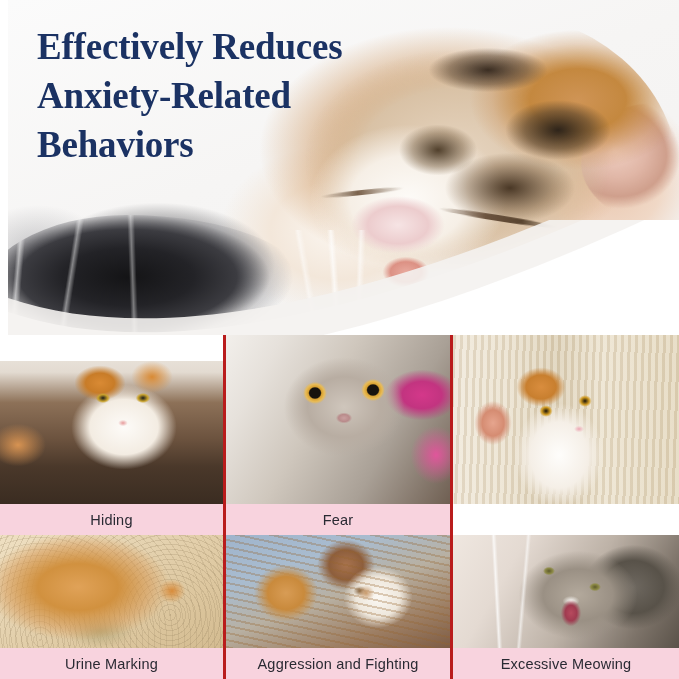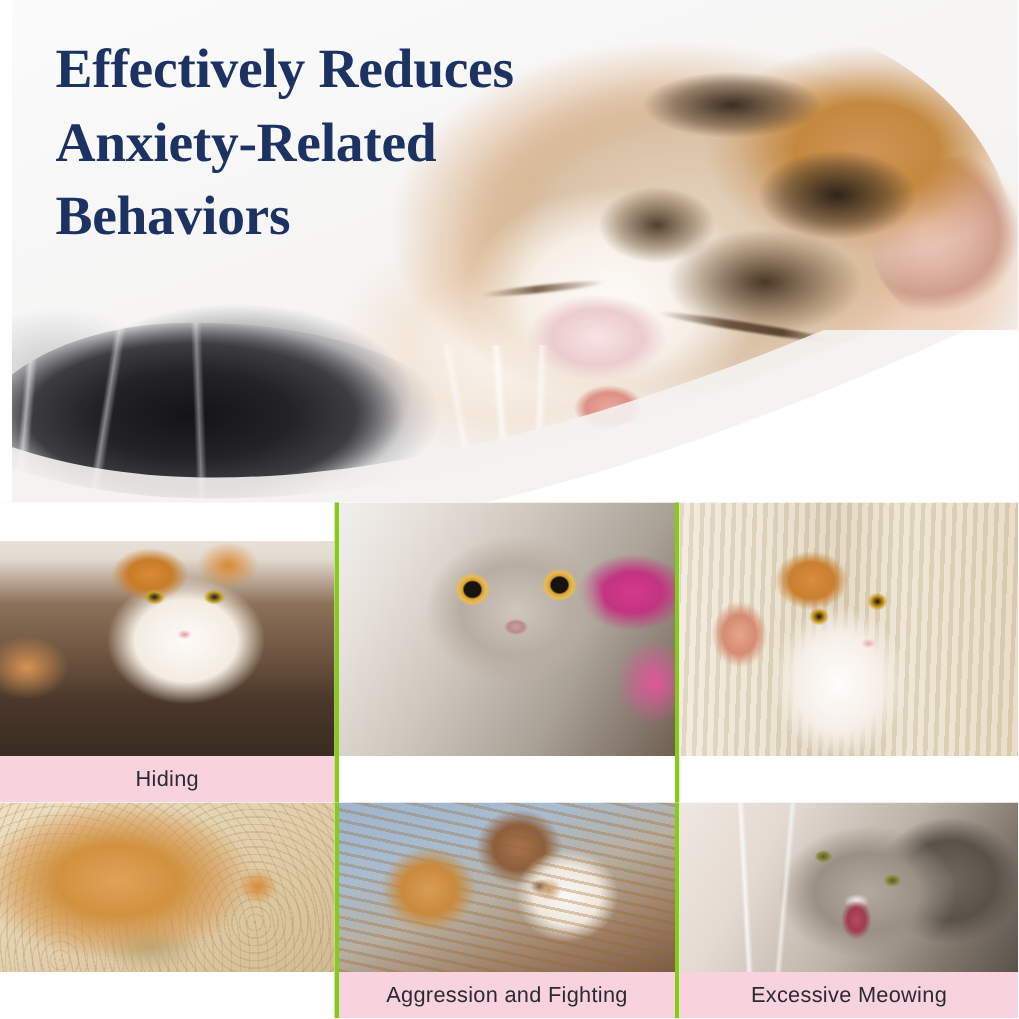--- a/index.html
+++ b/index.html
@@ -67,21 +67,21 @@
   .headline { position:absolute; left:29px; top:22px; width:430px;
     font-size:37px; font-weight:700; line-height:1.33; letter-spacing:-.2px;
     color:#1b3263; white-space:pre-line; }
 
   
   .grid { position:absolute; left:0; top:335px; width:679px; height:344px;
     display:grid; grid-template-columns:226px 227px 226px;
     grid-template-rows:200px 144px; background:#ffffff; }
 
   .cell { position:relative; overflow:hidden; background:#ffffff;
-    border-right:3px solid #84cc16; }
+    border-right:3px solid #b91c1c; }
   .cell:nth-child(3n) { border-right:none; }
 
   .cell .photo { position:absolute; left:0; right:0; top:0; bottom:31px; overflow:hidden; }
   .cell.r1 .photo { bottom:31px; }
   .cell.r2 .photo { bottom:31px; }
 
   .caption { position:absolute; left:0; right:0; bottom:0; height:31px;
     background:#f8d3de; color:#2a2a33; font-size:14.5px; letter-spacing:.2px;
     display:flex; align-items:center; justify-content:center; }
 
@@ -183,32 +183,34 @@
       <div class="photo">
           <div class="ph-hiding"></div>
         </div>
       <div class="caption">Hiding</div>
     </div>
 
     <div class="cell r1">
       <div class="photo">
           <div class="ph-fear"></div>
         </div>
+      <div class="caption">Fear</div>
     </div>
 
     <div class="cell r1">
       <div class="photo">
           <div class="ph-scratch"></div>
         </div>
     </div>
 
     <div class="cell r2">
       <div class="photo">
           <div class="ph-urine"></div>
         </div>
+      <div class="caption">Urine Marking</div>
     </div>
 
     <div class="cell r2">
       <div class="photo">
           <div class="ph-fight"></div>
         </div>
       <div class="caption">Aggression and Fighting</div>
     </div>
 
     <div class="cell r2">

